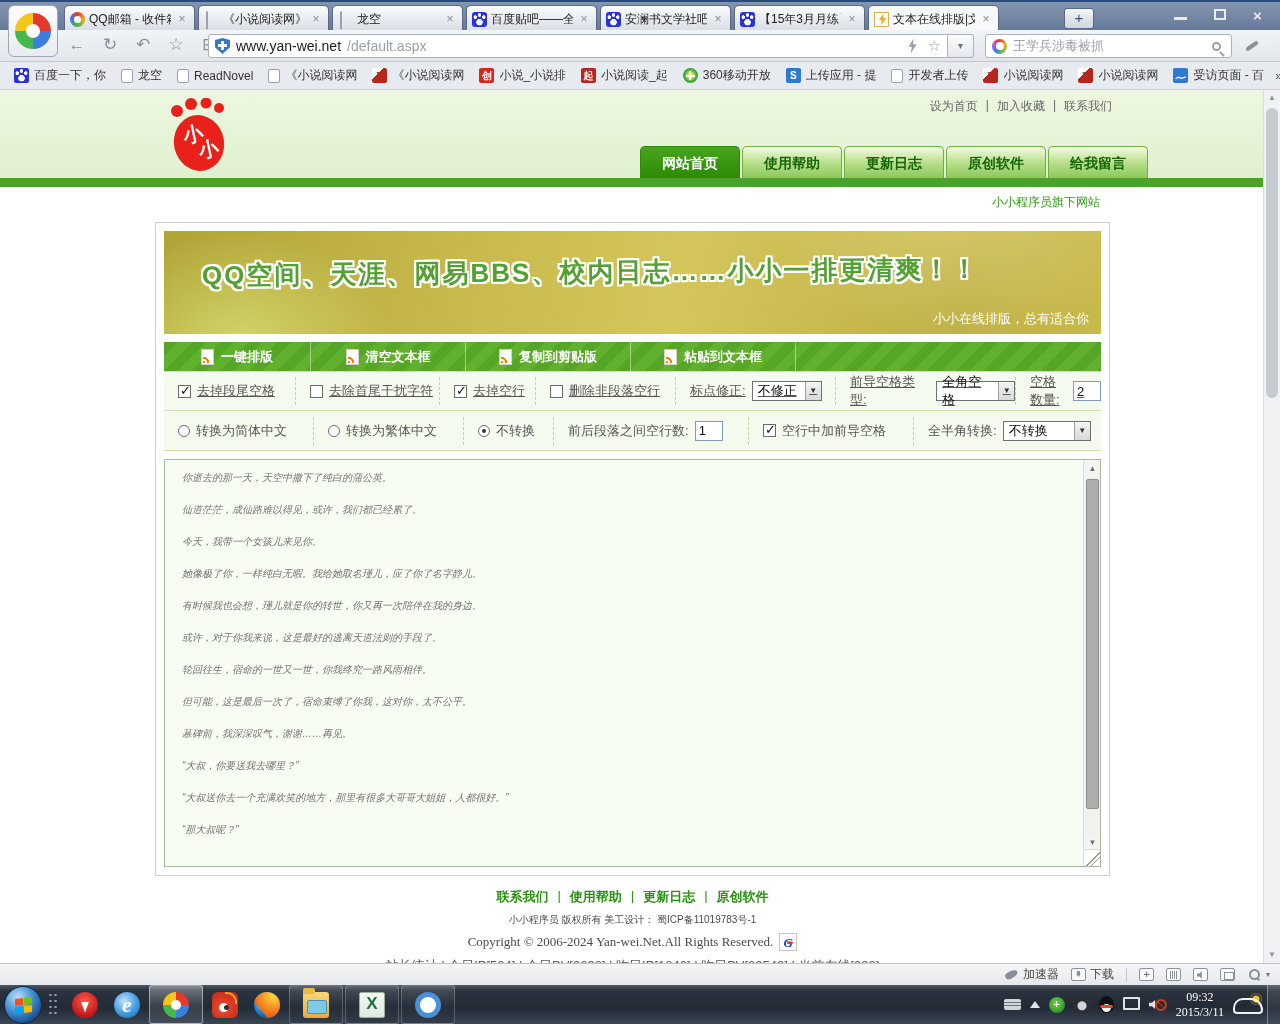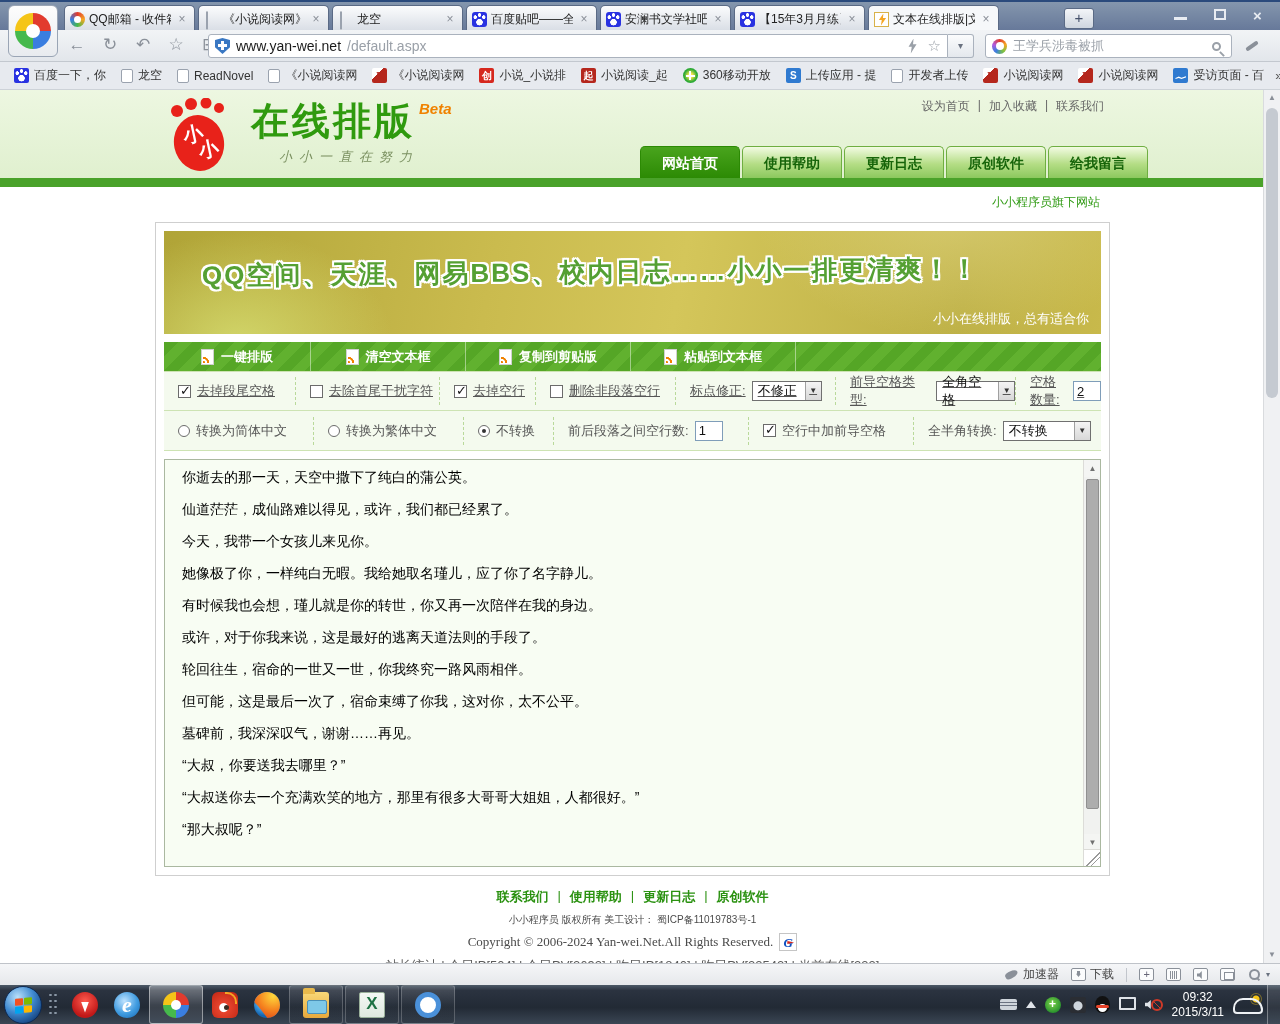--- a/index.html
+++ b/index.html
@@ -96,21 +96,21 @@
   .bmi-chart { background: #2f7ad0; }
   .bmi-chart::after { content:""; position: absolute; left: 2px; top: 8px; width: 11px; height: 3px; background: #fff;
     clip-path: polygon(0 70%, 30% 20%, 55% 60%, 100% 0, 100% 45%, 55% 100%, 30% 65%, 0 100%); }
   .bm-overflow { margin-left: auto; color: #555; font-size: 13px; padding-right: 4px; }
 
   
   .viewport { position: absolute; top: 90px; left: 0; width: 1280px; height: 873px; background: #fff; overflow: hidden; }
 
   .headerband { position: absolute; top: 0; left: 0; width: 1280px; height: 88px;
     background: linear-gradient(#edf7e1, #e0f0cf); }
-  .toplinks { position: absolute; top: 8px; right: 176px; font-size: 12px; color: #666; display: flex; gap: 8px; }
+  .toplinks { position: absolute; top: 8px; right: 168px; font-size: 12px; color: #666; display: flex; gap: 8px; }
   .toplinks a { color: #666; text-decoration: none; }
   .site-logo { position: absolute; left: 163px; top: 8px; display: flex; align-items: flex-start; }
   .footprint { width: 74px; height: 76px; }
   .logo-text { margin-left: 14px; position: relative; }
   .logo-title { font-size: 38px; font-weight: bold; color: #2f9a0e; letter-spacing: 3px; line-height: 46px; }
   .logo-beta { position: absolute; top: 2px; left: 168px; color: #f08200; font-size: 15px; font-style: italic; font-weight: bold; }
   .logo-tagline { font-size: 13px; color: #7a9060; letter-spacing: 7px; margin: 4px 0 0 28px; font-style: italic; }
   .navtabs { position: absolute; left: 640px; bottom: 0; display: flex; gap: 2px; }
   .navtab { width: 100px; height: 32px; border-radius: 5px 5px 0 0; text-align: center; line-height: 32px;
     font-size: 14px; font-weight: bold; color: #17650a; border: 1px solid #6fae41; border-bottom: none;
@@ -158,21 +158,21 @@
   .fakesel { display: inline-flex; align-items: center; height: 20px; background: #fff; border: 1px solid #707070; cursor: pointer; }
   .fakesel .val { padding: 0 5px; font-size: 13px; color: #111; min-width: 52px; }
   .fakesel .arr { width: 16px; height: 18px; background: linear-gradient(#f4f4f4,#d8d8d8); border-left: 1px solid #a0a0a0;
     font-size: 8px; color: #333; text-align: center; line-height: 18px; }
   .numin { width: 28px; height: 20px; border: 1px solid #7f9db9; font-size: 13px; padding: 0 3px;
     font-family: "Liberation Sans","DejaVu Sans",sans-serif; color: #111; background: #fff; }
 
   .editor { position: relative; margin-top: 8px; width: 937px; height: 408px; background: #f8fdf3;
     border: 1px solid #aab8a0; overflow: hidden; cursor: text; }
   .editor-text { position: absolute; left: 0; top: 0; right: 17px; bottom: 0; padding: 10px 10px 0 17px; overflow: hidden; }
-  .editor-text p { font-size: 14px; line-height: 15px; margin: 0 0 17px; color: #000000; white-space: nowrap; }
+  .editor-text p { font-size: 10px; line-height: 15px; margin: 0 0 17px; color: #737373; white-space: nowrap; font-style: italic; }
   .vsb { position: absolute; right: 0; top: 0; width: 17px; height: 391px; background: #f1f2f0; border-left: 1px solid #dcdcd8; }
   .vsb .sb-up, .vsb .sb-dn { position: absolute; left: 0; width: 17px; height: 17px; background: #f4f5f3;
     font-size: 8px; color: #707070; text-align: center; line-height: 17px; }
   .vsb .sb-up { top: 0; } .vsb .sb-dn { bottom: 0; }
   .vsb .sb-thumb { position: absolute; left: 2px; top: 19px; width: 13px; height: 330px; background: #adadad;
     border: 1px solid #909090; border-radius: 2px; }
   .resize-grip { position: absolute; right: 0; bottom: 0; width: 17px; height: 17px; background: #fff;
     border-left: 1px solid #dcdcd8; border-top: 1px solid #dcdcd8;
     background-image: linear-gradient(135deg, rgba(0,0,0,0) 55%, #9a9a9a 55% 60%, rgba(0,0,0,0) 60% 70%, #9a9a9a 70% 75%, rgba(0,0,0,0) 75%); }
 
@@ -248,21 +248,21 @@
   .ti-weibo::before { content:""; position: absolute; right: 1px; top: 0; width: 10px; height: 10px;
     border: 2px solid #f5a623; border-left: none; border-bottom: none; border-radius: 0 10px 0 0; }
   .ti-ff { border-radius: 50%; background: radial-gradient(circle at 40% 40%, #4aa8e8 30%, #1565b0 60%); position: relative; overflow: hidden; }
   .ti-ff::after { content:""; position: absolute; inset: -2px; background: radial-gradient(circle at 70% 20%, #ffd83b, #f5821f 45%, #e2571a 70%, rgba(0,0,0,0) 72%); border-radius: 50%; clip-path: polygon(0 0,100% 0,100% 100%,55% 100%,20% 55%,0 35%); }
   .ti-folder { background: linear-gradient(#f8d878, #e8a93c); border-radius: 3px; position: relative; }
   .ti-folder::before { content:""; position: absolute; left: 0; top: -4px; width: 12px; height: 6px; background: #e8b94c; border-radius: 2px 2px 0 0; }
   .ti-folder::after { content:""; position: absolute; left: 4px; top: 8px; width: 18px; height: 12px; background: #7ec8e8; border: 1px solid #4a90b8; border-radius: 2px; }
   .ti-excel { background: linear-gradient(#f4f8f4,#dfe8df); border: 1px solid #9ab09a; border-radius: 2px; }
   .ti-excel::after { content:"X"; position: absolute; left: 0; top: 1px; width: 100%; text-align: center; font-size: 17px; font-weight: bold; color: #1f7244; }
   .ti-qqb { border-radius: 50%; border: 5px solid #4a90d9; background: #fff; }
-  .tray { margin-left: auto; display: flex; align-items: center; gap: 9px; padding-right: 4px; }
+  .tray { margin-left: auto; display: flex; align-items: center; gap: 9px; padding-right: 4px; font-family: Liberation Serif, serif; }
   .tr-kbd { width: 17px; height: 11px; background: #cfd5db; border-radius: 2px;
     background-image: linear-gradient(rgba(0,0,0,0) 3px, #6a7280 3px 4px, rgba(0,0,0,0) 4px 6px, #6a7280 6px 7px, rgba(0,0,0,0) 7px); }
   .tr-up { width: 0; height: 0; border-left: 5px solid rgba(0,0,0,0); border-right: 5px solid rgba(0,0,0,0); border-bottom: 7px solid #dfe3e8; }
   .tr-360 { width: 16px; height: 16px; border-radius: 50%; background: radial-gradient(circle at 45% 40%, #7fd44a, #1f8a2a 80%); position: relative; }
   .tr-360::after { content:"+"; position: absolute; left: 4.5px; top: 0px; color: #fff; font-size: 12px; font-weight: bold; }
   .tr-dark { width: 16px; height: 16px; background: #2a2d33; border-radius: 2px;
     background-image: radial-gradient(circle at 50% 55%, #cfd5db 4px, rgba(0,0,0,0) 5px); }
   .tr-qq { width: 15px; height: 17px; background: #111; border-radius: 50% 50% 45% 45%; position: relative; }
   .tr-qq::after { content:""; position: absolute; left: 3px; bottom: 1px; width: 9px; height: 8px; background: #fff; border-radius: 50%; }
   .tr-qq::before { content:""; position: absolute; left: 1px; bottom: 5px; width: 13px; height: 3px; background: #e8442a; border-radius: 2px; z-index: 1; }
@@ -441,25 +441,20 @@
       <div class="site-logo">
         <svg class="footprint" viewBox="0 0 74 76">
           <circle cx="14" cy="13" r="6" fill="#e8221a"></circle>
           <circle cx="28" cy="6" r="6" fill="#e8221a"></circle>
           <circle cx="43" cy="5" r="5.5" fill="#e8221a"></circle>
           <circle cx="56" cy="10" r="5" fill="#e8221a"></circle>
           <ellipse cx="36" cy="45" rx="25" ry="28" fill="#e8221a" transform="rotate(-12 36 45)"></ellipse>
           <text x="22" y="42" font-size="20" fill="#ffffff" font-weight="bold" transform="rotate(-12 36 45)">小</text>
           <text x="34" y="60" font-size="20" fill="#ffffff" font-weight="bold" transform="rotate(-12 36 45)">小</text>
         </svg>
-        <div class="logo-text">
-          <div class="logo-title">在线排版</div>
-          <div class="logo-beta">Beta</div>
-          <div class="logo-tagline">小小一直在努力</div>
-        </div>
       </div>
       <div class="navtabs">
         <div class="navtab active">网站首页</div>
         <div class="navtab">使用帮助</div>
         <div class="navtab">更新日志</div>
         <div class="navtab">原创软件</div>
         <div class="navtab">给我留言</div>
       </div>
     </div>
     <div class="greenbar"></div>

